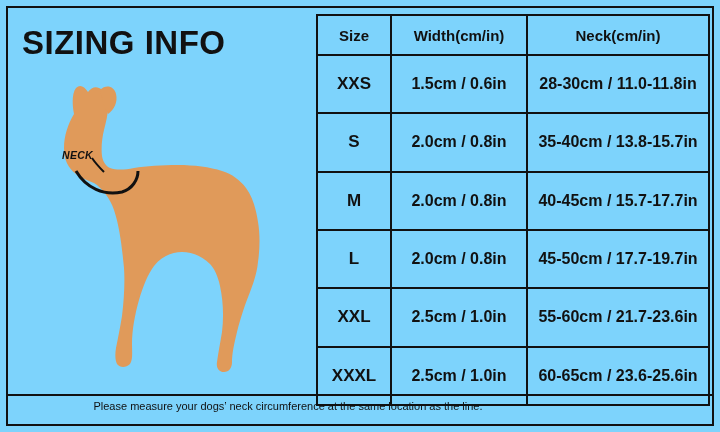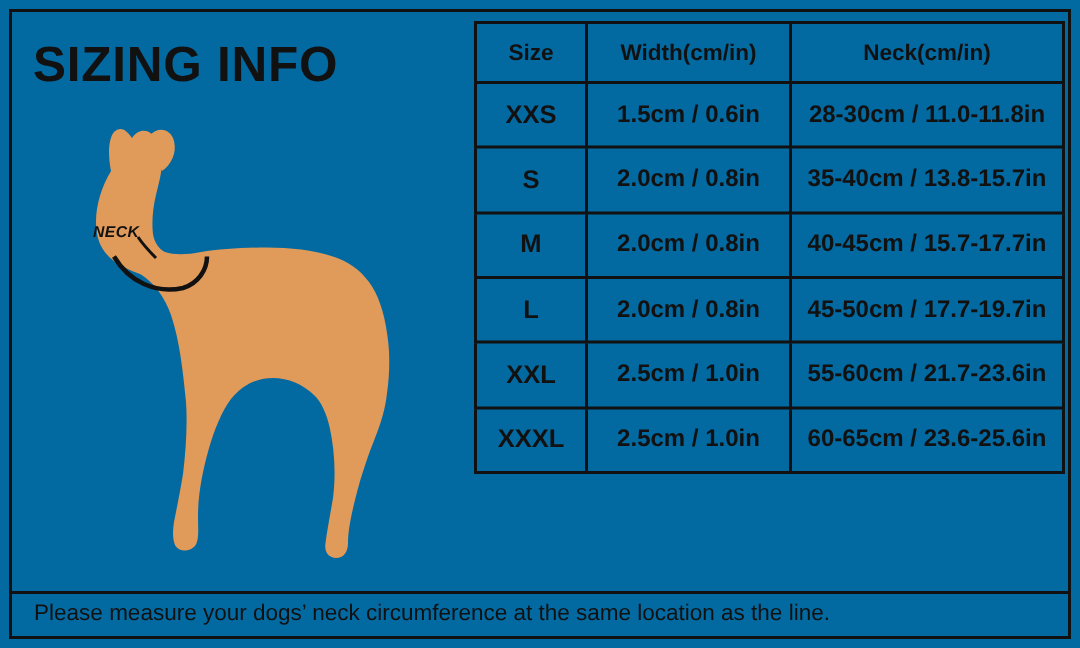--- a/index.html
+++ b/index.html
@@ -5,21 +5,21 @@
   * { box-sizing: border-box; }
   html, body {
     margin: 0; padding: 0;
     width: 720px; height: 432px;
     background: #ffffff;
     font-family: "Liberation Sans", sans-serif;
   }
   #page {
     position: relative;
     width: 720px; height: 432px;
-    background: #0369a1;
+    background: #7dd3fc;
     overflow: hidden;
   }
   .outer-border {
     position: absolute;
     left: 6px; top: 6px;
     width: 708px; height: 420px;
     border: 2px solid #111111;
   }
   
   .left-panel {
@@ -52,21 +52,21 @@
   }
   
   .table-wrap {
     position: absolute;
     left: 316px; top: 14px;
     width: 392px; height: 374px;
   }
   table.size-table {
     border-collapse: collapse;
     width: 392px;
-    height: 302px;
+    height: 392px;
     table-layout: fixed;
   }
   table.size-table th,
   table.size-table td {
     border: 2px solid #111111;
     text-align: center;
     vertical-align: middle;
     color: #111111;
     padding: 0 2px;
   }
@@ -92,21 +92,21 @@
     position: absolute;
     left: 8px; top: 394px;
     width: 704px;
     border-top: 2px solid #111111;
   }
   .footer-note {
     position: absolute;
     left: 0px; top: 400px;
     width: 576px;
     text-align: center;
-    font-size: 15px;
+    font-size: 11px;
     color: #111111;
   }
 </style>
 </head>
 <body>
 
 <div id="page">
 
   <div class="outer-border"></div>
 

